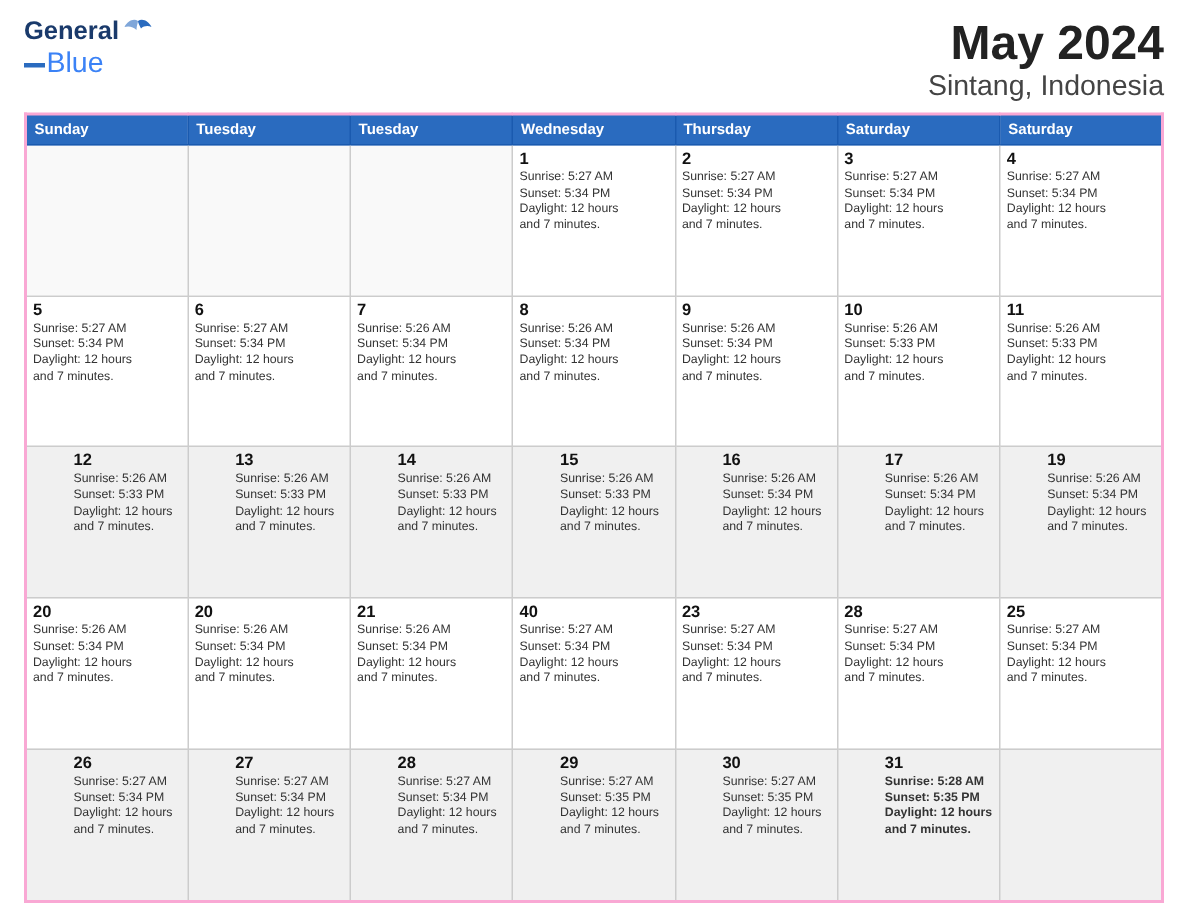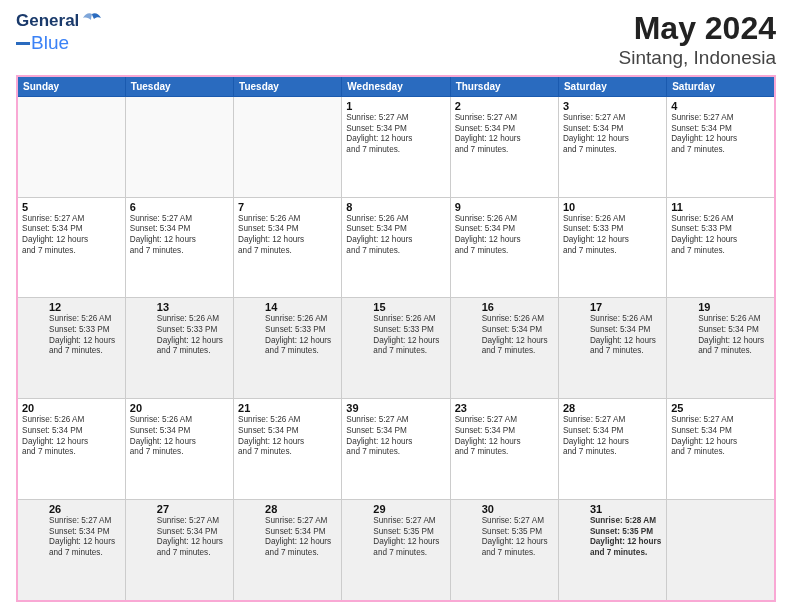--- a/index.html
+++ b/index.html
@@ -274,21 +274,21 @@
 and 7 minutes.</div>
           </td>
           <td>
             <div class="day-num">21</div>
             <div class="day-info" style="white-space: pre-line;">Sunrise: 5:26 AM
 Sunset: 5:34 PM
 Daylight: 12 hours
 and 7 minutes.</div>
           </td>
           <td>
-            <div class="day-num">39</div>
+            <div class="day-num">40</div>
             <div class="day-info" style="white-space: pre-line;">Sunrise: 5:27 AM
 Sunset: 5:34 PM
 Daylight: 12 hours
 and 7 minutes.</div>
           </td>
           <td>
             <div class="day-num">23</div>
             <div class="day-info" style="white-space: pre-line;">Sunrise: 5:27 AM
 Sunset: 5:34 PM
 Daylight: 12 hours

